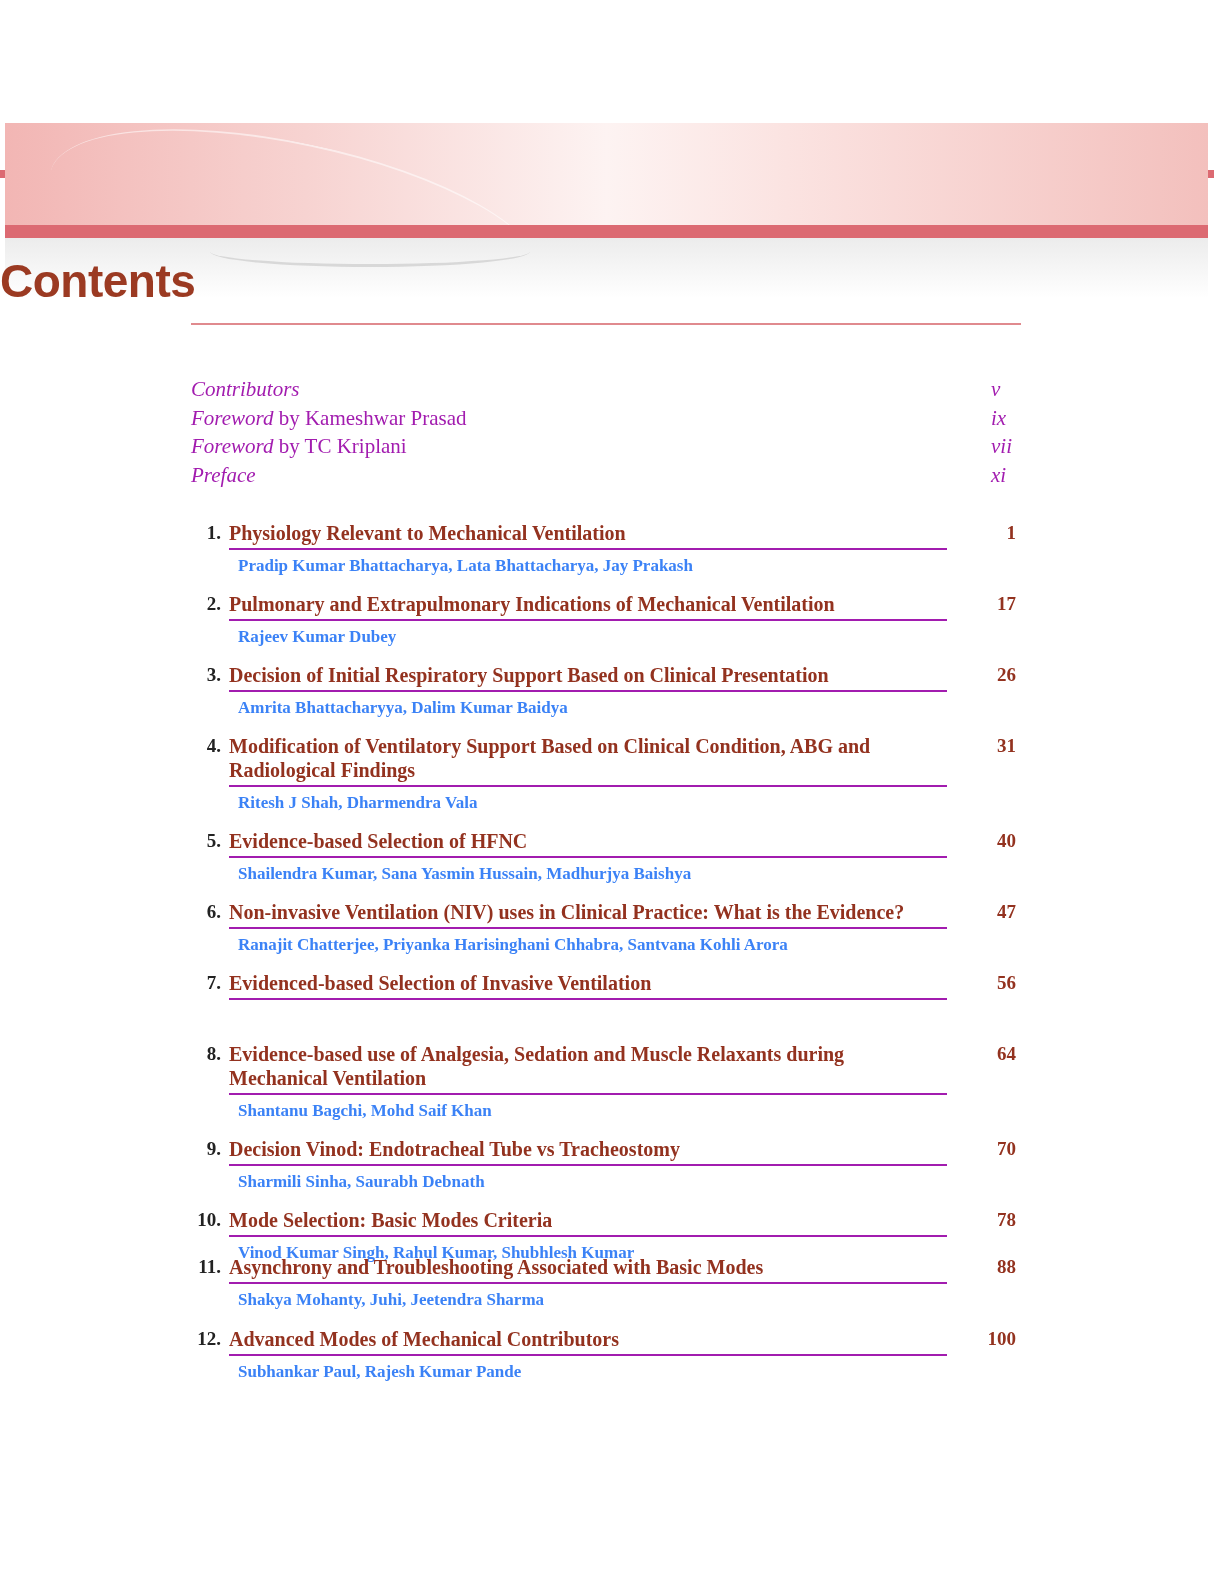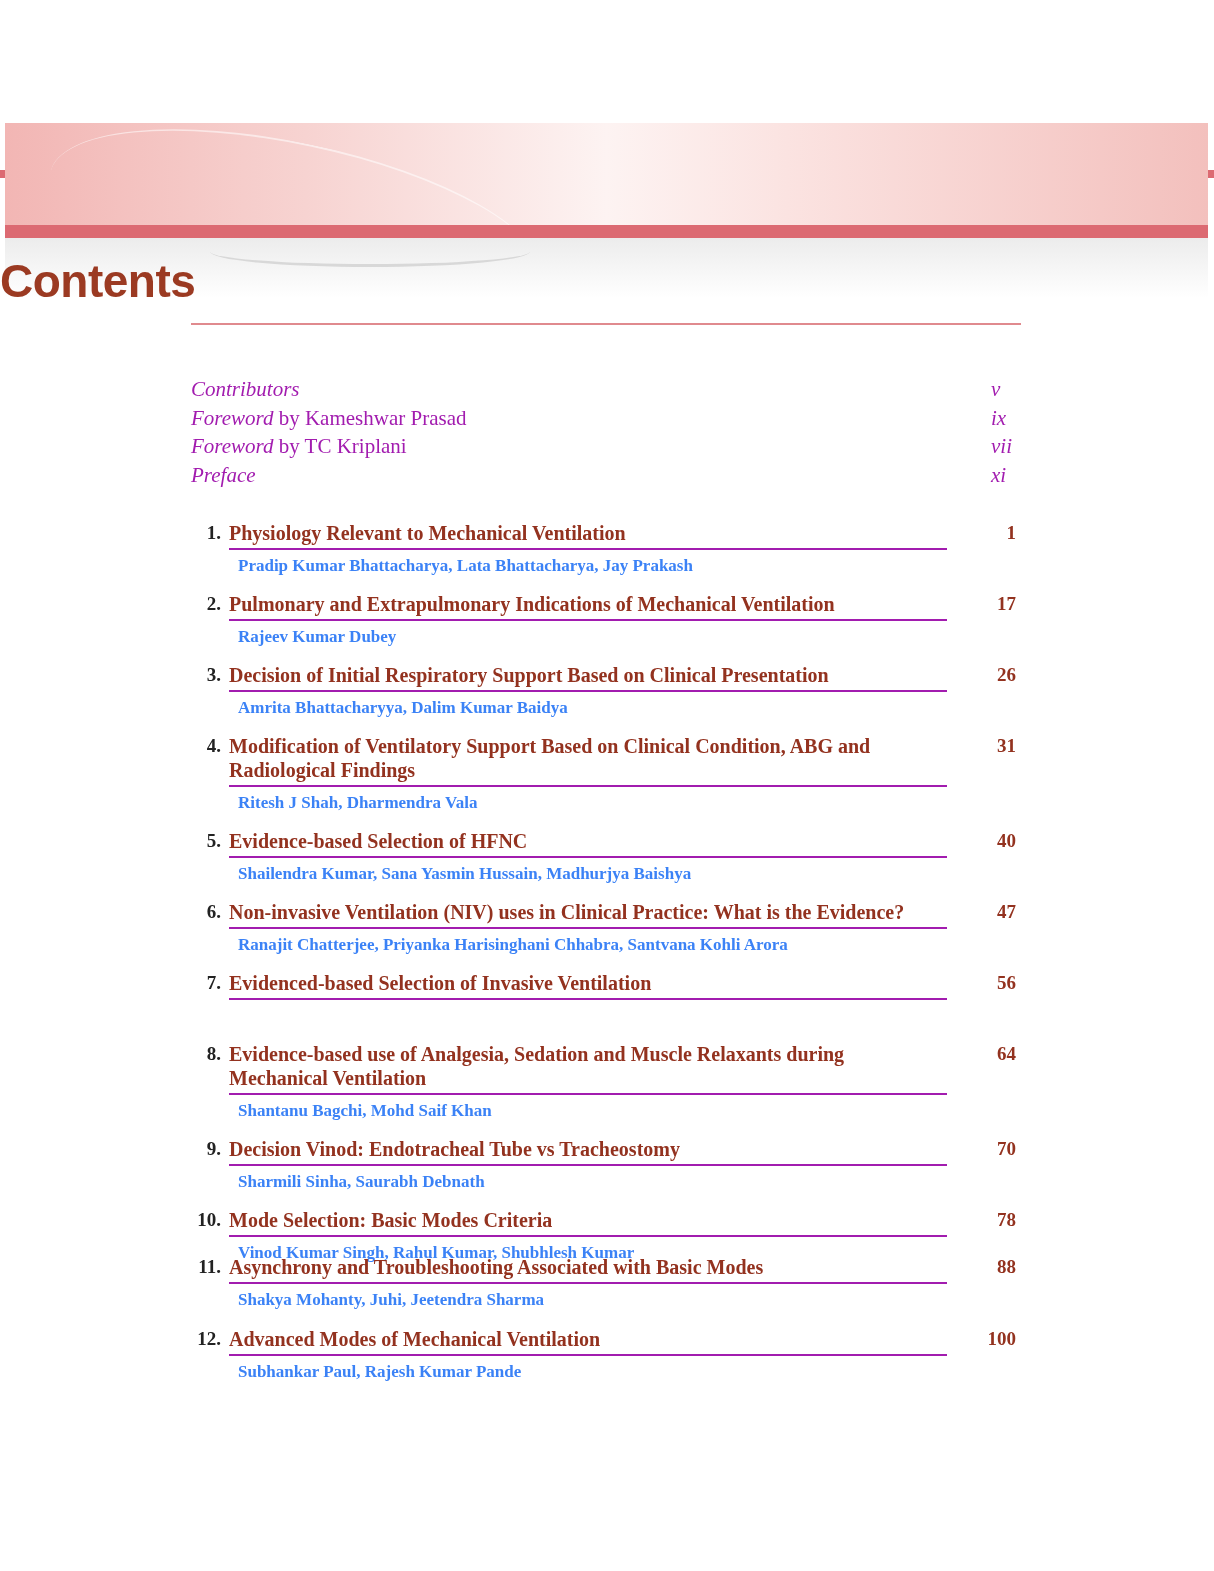--- a/index.html
+++ b/index.html
@@ -187,18 +187,18 @@
     <div class="ch-head">
         <span class="ch-num">11.</span>
         <div class="ch-title-wrap"><span class="ch-title">Asynchrony and Troubleshooting Associated with Basic Modes</span></div>
         <span class="ch-page">88</span>
       </div>
     <div class="ch-authors">Shakya Mohanty, Juhi, Jeetendra Sharma</div>
   </div>
   <div class="ch" style="position:absolute; top:796px; width:830px;margin-top:14px;">
     <div class="ch-head">
         <span class="ch-num">12.</span>
-        <div class="ch-title-wrap"><span class="ch-title">Advanced Modes of Mechanical Ventilation</span></div>
+        <div class="ch-title-wrap"><span class="ch-title">Advanced Modes of Mechanical Contributors</span></div>
         <span class="ch-page">100</span>
       </div>
     <div class="ch-authors">Subhankar Paul, Rajesh Kumar Pande</div>
   </div>
 </div>
 
 </body></html>

